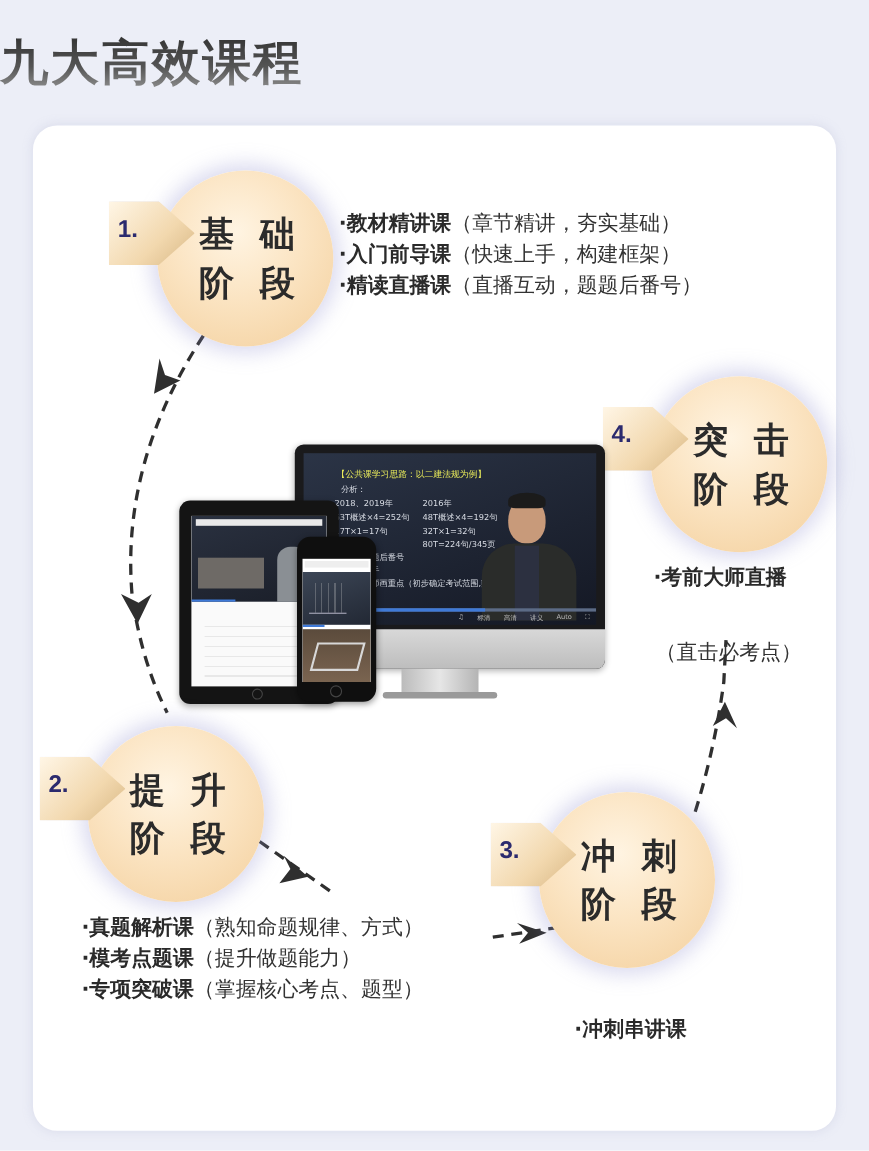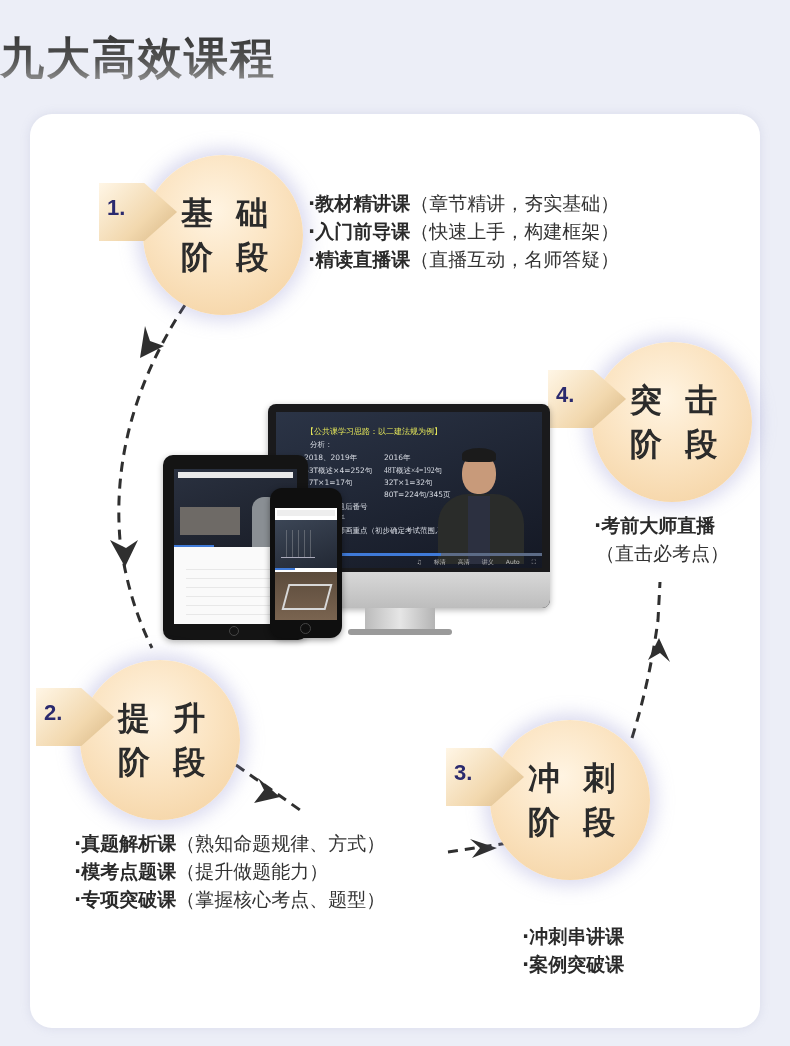--- a/index.html
+++ b/index.html
@@ -84,47 +84,47 @@
       <span>1.</span>
     </div>
   <div class="name">
     <div>基 础</div>
     <div>阶 段</div>
   </div>
 </div>
 <div class="list" style="left:308px; top:189px;">
   <div><span class="b">·教材精讲课</span><span class="n">（章节精讲，夯实基础）</span></div>
   <div><span class="b">·入门前导课</span><span class="n">（快速上手，构建框架）</span></div>
-  <div><span class="b">·精读直播课</span><span class="n">（直播互动，名师答疑）</span></div>
+  <div><span class="b">·精读直播课</span><span class="n">（直播互动，题题后番号）</span></div>
 </div>
 
 <div class="stage" style="left:592px; top:342px;">
   <div class="badge">
       <span>4.</span>
     </div>
   <div class="name">
     <div>突 击</div>
     <div>阶 段</div>
   </div>
 </div>
 <div class="list" style="left:594px; top:511px; text-align:left;">
   <div class="b">·考前大师直播</div>
-  <div class="n" style="padding-left:2px;">（直击必考点）</div>
+  <div class="n" style="padding-left:2px;margin-top:40px;">（直击必考点）</div>
 </div>
 
 <div class="devices">
 
   <div style="position:absolute; left:108px; top:4px; width:282px; height:204px; background:#1a1a1c; border-radius:8px; box-shadow:0 2px 6px rgba(0,0,0,0.3);">
     <div style="position:absolute; left:8px; top:8px; width:266px; height:156px; background:linear-gradient(160deg,#2b3446 0%,#1d2331 60%,#141824 100%); overflow:hidden;">
       <div style="position:absolute; left:30px; top:14px; font-size:8px; color:#e6e85a; white-space:nowrap;">【公共课学习思路：以二建法规为例】</div>
       <div style="position:absolute; left:34px; top:28px; font-size:7.5px; color:#d8dce4;">分析：</div>
       <div style="position:absolute; left:28px; top:41px; font-size:7.5px; color:#d8dce4;">2018、2019年</div>
       <div style="position:absolute; left:108px; top:41px; font-size:7.5px; color:#d8dce4;">2016年</div>
       <div style="position:absolute; left:28px; top:54px; font-size:7.5px; color:#d8dce4;">63T概述×4=252句</div>
-      <div style="position:absolute; left:108px; top:54px; font-size:7.5px; color:#d8dce4;font-family:Liberation Serif, serif;">48T概述×4=192句</div>
+      <div style="position:absolute; left:108px; top:54px; font-size:7.5px; color:#d8dce4;">48T概述×4=192句</div>
       <div style="position:absolute; left:28px; top:66px; font-size:7.5px; color:#d8dce4;">17T×1=17句</div>
       <div style="position:absolute; left:108px; top:66px; font-size:7.5px; color:#d8dce4;">32T×1=32句</div>
       <div style="position:absolute; left:108px; top:78px; font-size:7.5px; color:#d8dce4;">80T=224句/345页</div>
       <div style="position:absolute; left:54px; top:90px; font-size:7.5px; color:#d8dce4;">题题后番号</div>
       <div style="position:absolute; left:54px; top:102px; font-size:7.5px; color:#d8dce4;">割手</div>
       <div style="position:absolute; left:54px; top:114px; font-size:7.5px; color:#d8dce4; white-space:nowrap;">老师画重点（初步确定考试范围,熟悉题</div>
 
       <div style="position:absolute; left:186px; top:40px; width:34px; height:42px; border-radius:50% 50% 45% 45%; background:#c89a7a;"></div>
       <div style="position:absolute; left:186px; top:36px; width:34px; height:14px; border-radius:50% 50% 20% 20%; background:#1b1b1b;"></div>
       <div style="position:absolute; left:162px; top:82px; width:86px; height:70px; border-radius:30px 30px 0 0; background:#2a2c2a;"></div>
@@ -191,14 +191,13 @@
   <div class="badge">
       <span>3.</span>
     </div>
   <div class="name">
     <div>冲 刺</div>
     <div>阶 段</div>
   </div>
 </div>
 <div class="list" style="left:522px; top:886px;margin-top:36px;">
   <div class="b">·冲刺串讲课</div>
-  <div class="b">·案例突破课</div>
 </div>
 
 </body></html>

